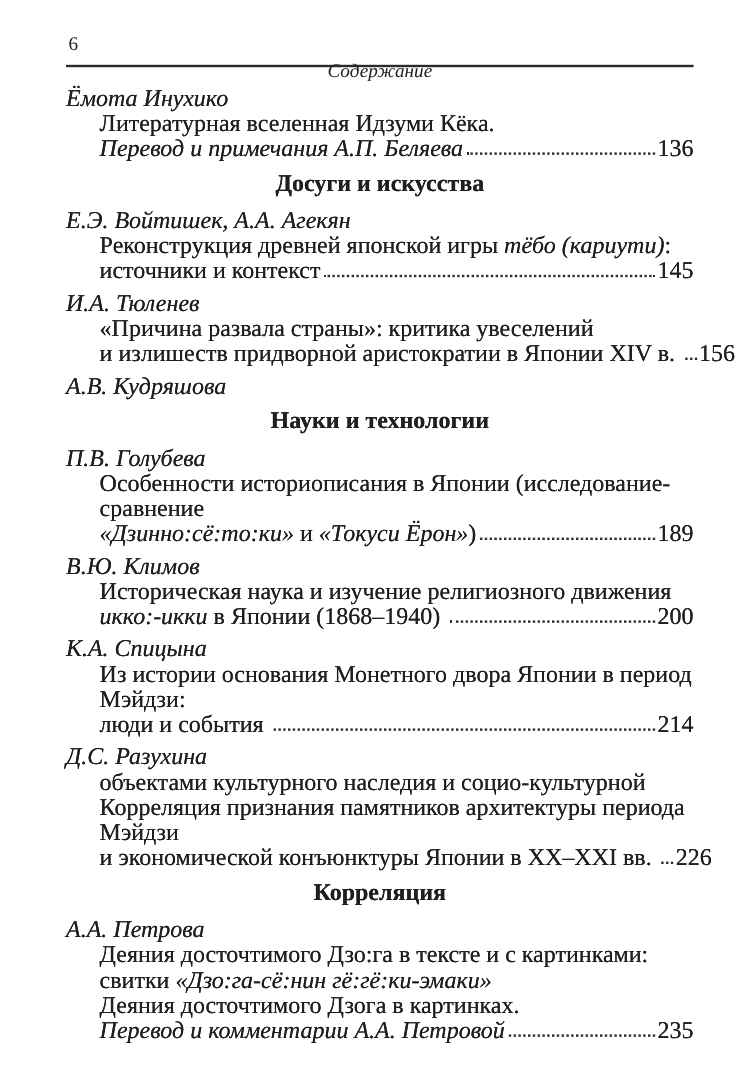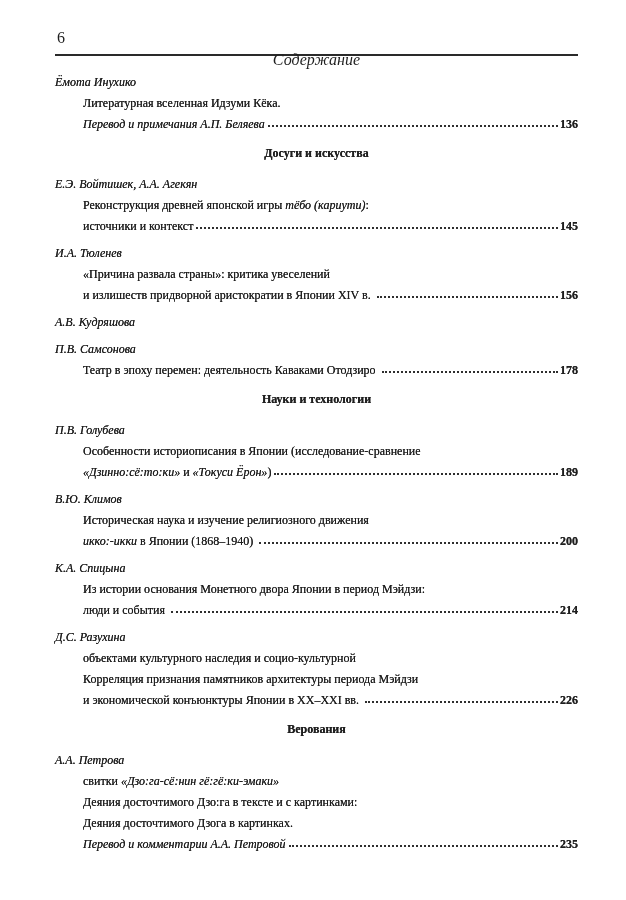--- a/index.html
+++ b/index.html
@@ -35,21 +35,21 @@
     font-style:normal;
   }
   .head-title{
     position:absolute;left:0;right:0;top:0;
     text-align:center;
     font-style:italic;
     margin-top:22px;
   }
   
   .toc{
-    font-size:12px;
+    font-size:20px;
     line-height:21px;
     text-shadow:0 0 0.3px currentColor; 
   }
   .group-heading{
     text-align:center;
     font-weight:bold;
     margin:8px 0 10px 0;
     line-height:21px;
   }
   .entry{margin:0 0 6px 0;}
@@ -73,21 +73,20 @@
   .dots{
     flex:1 1 auto;
     min-width:10px;
     border-bottom:2px dotted #2e2e2e;
     margin:0 2px 3px 3px;
     transform:translateY(-1px);
   }
   .pg{
     flex:0 0 auto;
     text-align:right;
-    font-weight:bold;
   }
 </style>
 </head>
 <body>
 
 <div class="page">
   <div class="running-head">
     <span class="folio">6</span>
     <span class="head-title">Содержание</span>
   </div>
@@ -117,28 +116,20 @@
         <div class="line"><span class="txt"><span>«Причина развала страны»: критика увеселений</span></span></div>
         <div class="line leader">
           <span class="txt"><span>и излишеств придворной аристократии в Японии XIV в. </span></span>
           <span class="dots"></span>
           <span class="pg">156</span>
         </div>
       </div>
       <div class="entry">
         <div class="author">А.В. Кудряшова</div>
       </div>
-      <div class="entry">
-        <div class="author">П.В. Самсонова</div>
-        <div class="line leader">
-          <span class="txt"><span>Театр в эпоху перемен: деятельность Каваками Отодзиро </span></span>
-          <span class="dots"></span>
-          <span class="pg">178</span>
-        </div>
-      </div>
       <div class="group-heading">Науки и технологии</div>
       <div class="entry">
         <div class="author">П.В. Голубева</div>
         <div class="line"><span class="txt"><span>Особенности историописания в Японии (исследование-сравнение</span></span></div>
         <div class="line leader">
           <span class="txt"><span class="it">«Дзинно:сё:то:ки»</span><span> и </span><span class="it">«Токуси Ёрон»</span><span>)</span></span>
           <span class="dots"></span>
           <span class="pg">189</span>
         </div>
       </div>
@@ -163,25 +154,25 @@
       <div class="entry">
         <div class="author">Д.С. Разухина</div>
         <div class="line"><span class="txt"><span>объектами культурного наследия и социо-культурной</span></span></div>
         <div class="line"><span class="txt"><span>Корреляция признания памятников архитектуры периода Мэйдзи</span></span></div>
         <div class="line leader">
           <span class="txt"><span>и экономической конъюнктуры Японии в XX–XXI вв. </span></span>
           <span class="dots"></span>
           <span class="pg">226</span>
         </div>
       </div>
-      <div class="group-heading">Верования</div>
+      <div class="group-heading">Корреляция</div>
       <div class="entry">
         <div class="author">А.А. Петрова</div>
+        <div class="line"><span class="txt"><span>Деяния досточтимого Дзо:га в тексте и с картинками:</span></span></div>
         <div class="line"><span class="txt"><span>свитки </span><span class="it">«Дзо:га-сё:нин гё:гё:ки-эмаки»</span></span></div>
-        <div class="line"><span class="txt"><span>Деяния досточтимого Дзо:га в тексте и с картинками:</span></span></div>
         <div class="line"><span class="txt"><span>Деяния досточтимого Дзога в картинках.</span></span></div>
         <div class="line leader">
           <span class="txt"><span class="it">Перевод и комментарии А.А. Петровой</span></span>
           <span class="dots"></span>
           <span class="pg">235</span>
         </div>
       </div>
     </div>
 </div>
 

